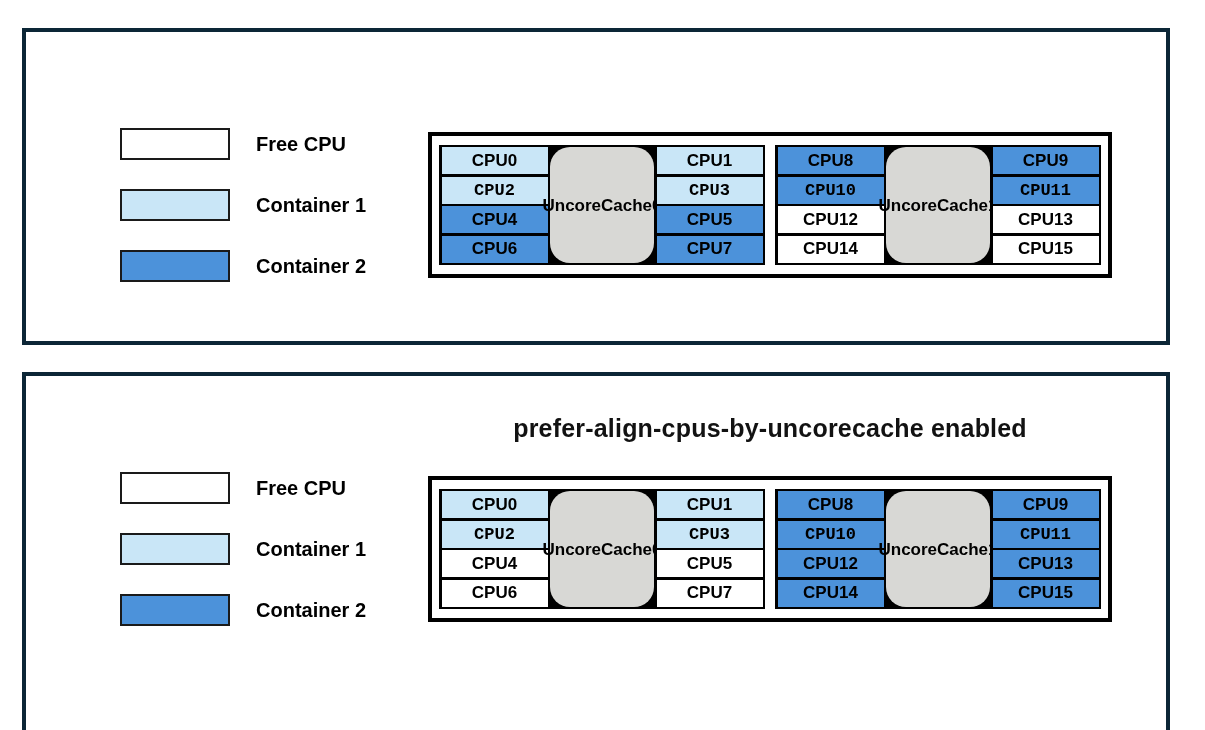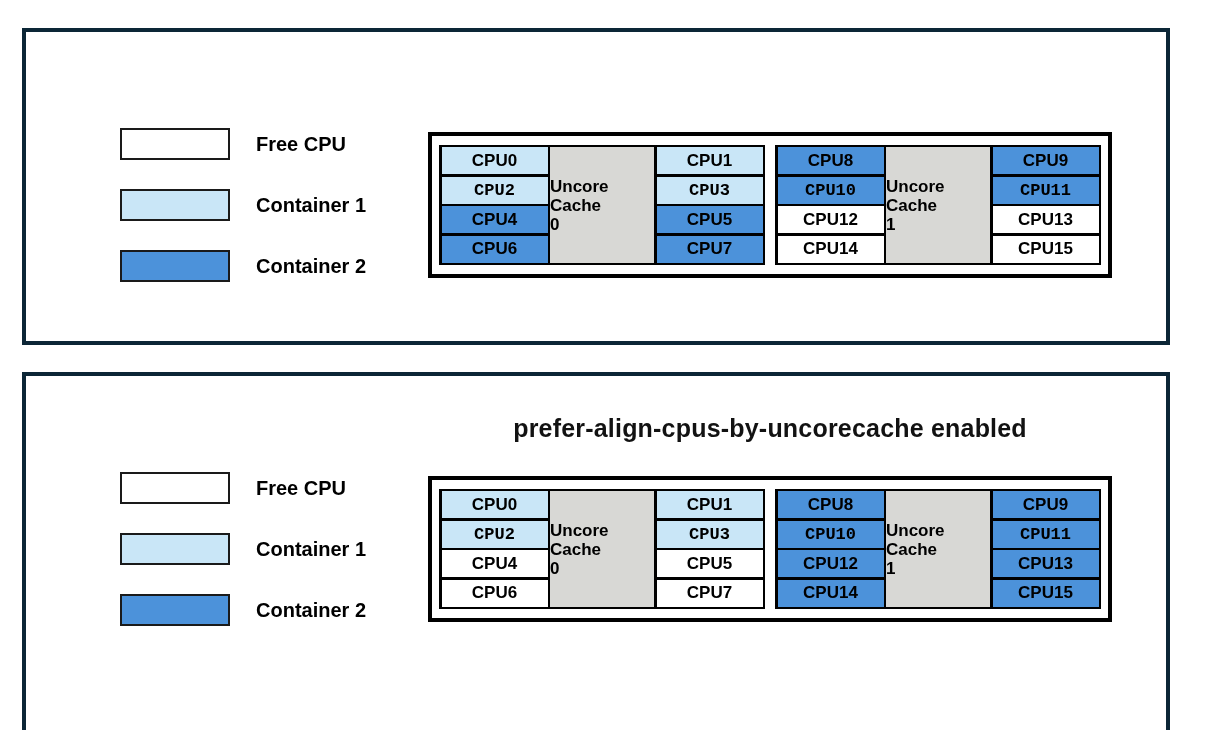--- a/index.html
+++ b/index.html
@@ -28,23 +28,23 @@
   .uc-group { display: grid;
               grid-template-columns: 106px 104px 106px;
               grid-template-rows: repeat(4, 27px);
               gap: 2.5px; padding: 2.5px;
               background: var(--color-cell_border, #000); }
   .cell { display: flex; align-items: center; justify-content: center;
           font-size: 17px; font-weight: bold; color: #000; background: #fff; }
   .col-l { grid-column: 1; } .col-r { grid-column: 3; }
   .r1 { grid-row: 1; } .r2 { grid-row: 2; font-family: Liberation Mono, monospace; } .r3 { grid-row: 3; } .r4 { grid-row: 4; }
   .uncore { grid-column: 2; grid-row: 1 / 5;
-            display: flex; flex-direction: column; align-items: flex-start; justify-content: center;
+            display: flex; align-items: center; justify-content: center;
             font-size: 17px; font-weight: bold; color: #000; line-height: 19px;
-            background: #d8d8d5; }
+            background: #d8d8d5; border-radius: 20px; }
 </style>
 </head>
 <body>
 
 <div class="panel panel-1">
 
   <div class="legend">
     <div class="legend-row">
       <div class="legend-swatch" style="background: rgb(255, 255, 255);"></div>
       <div class="legend-label">Free CPU</div>

